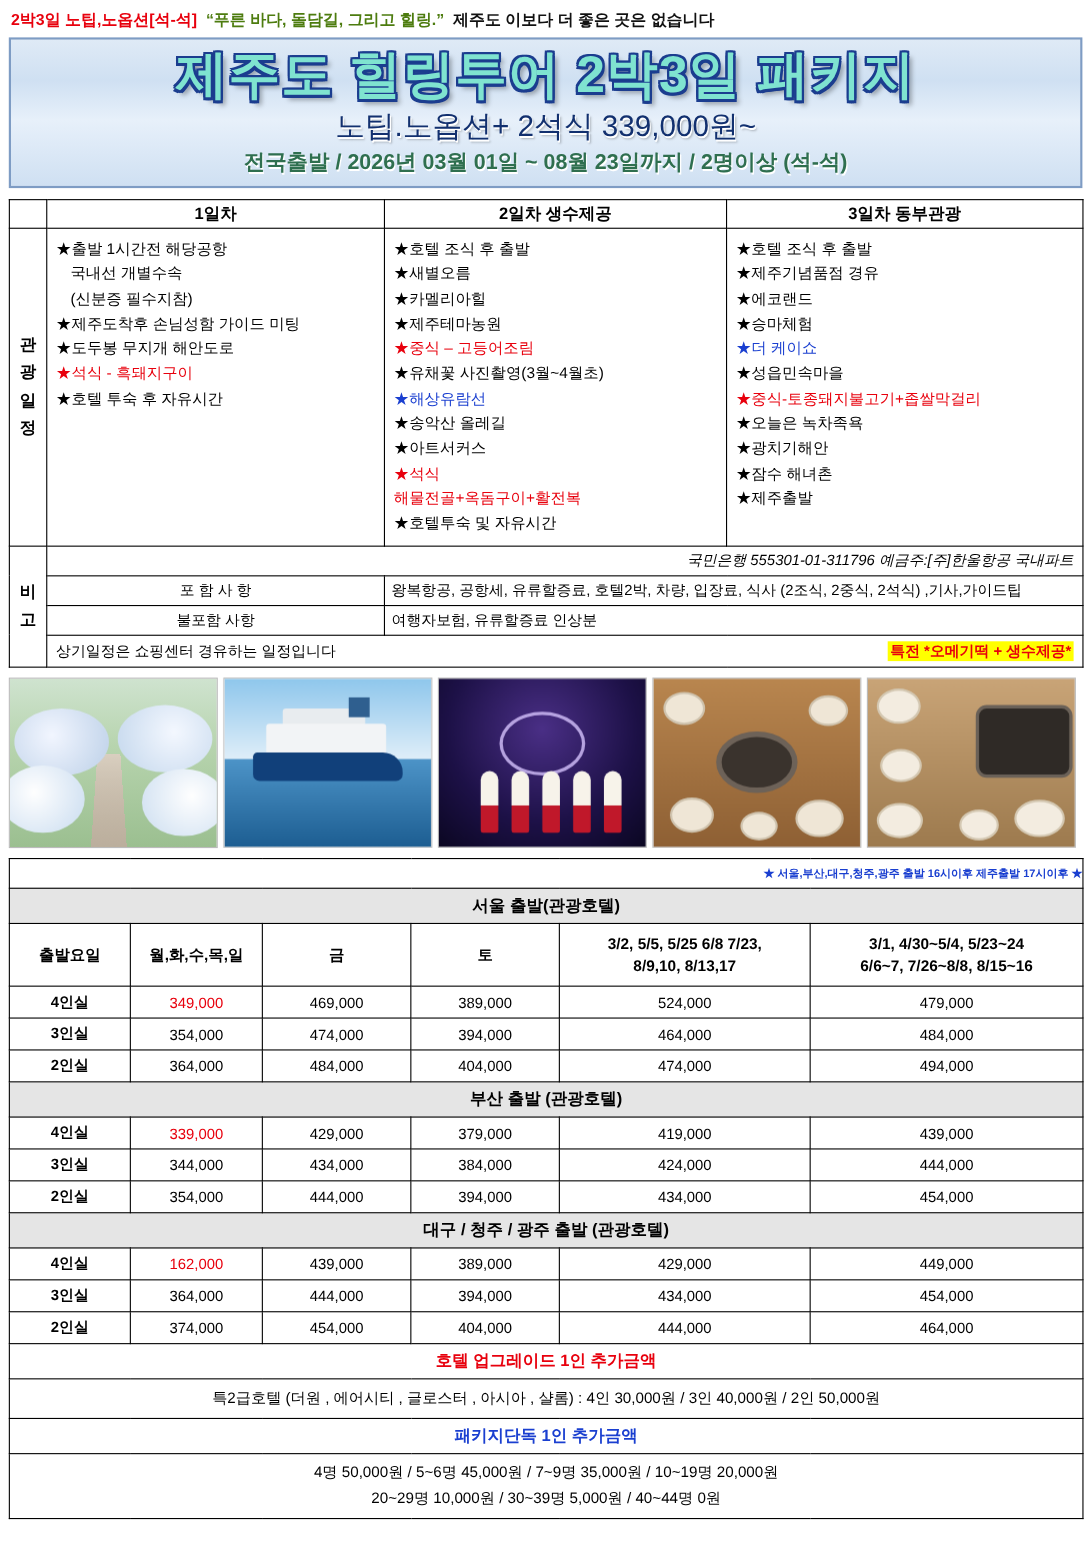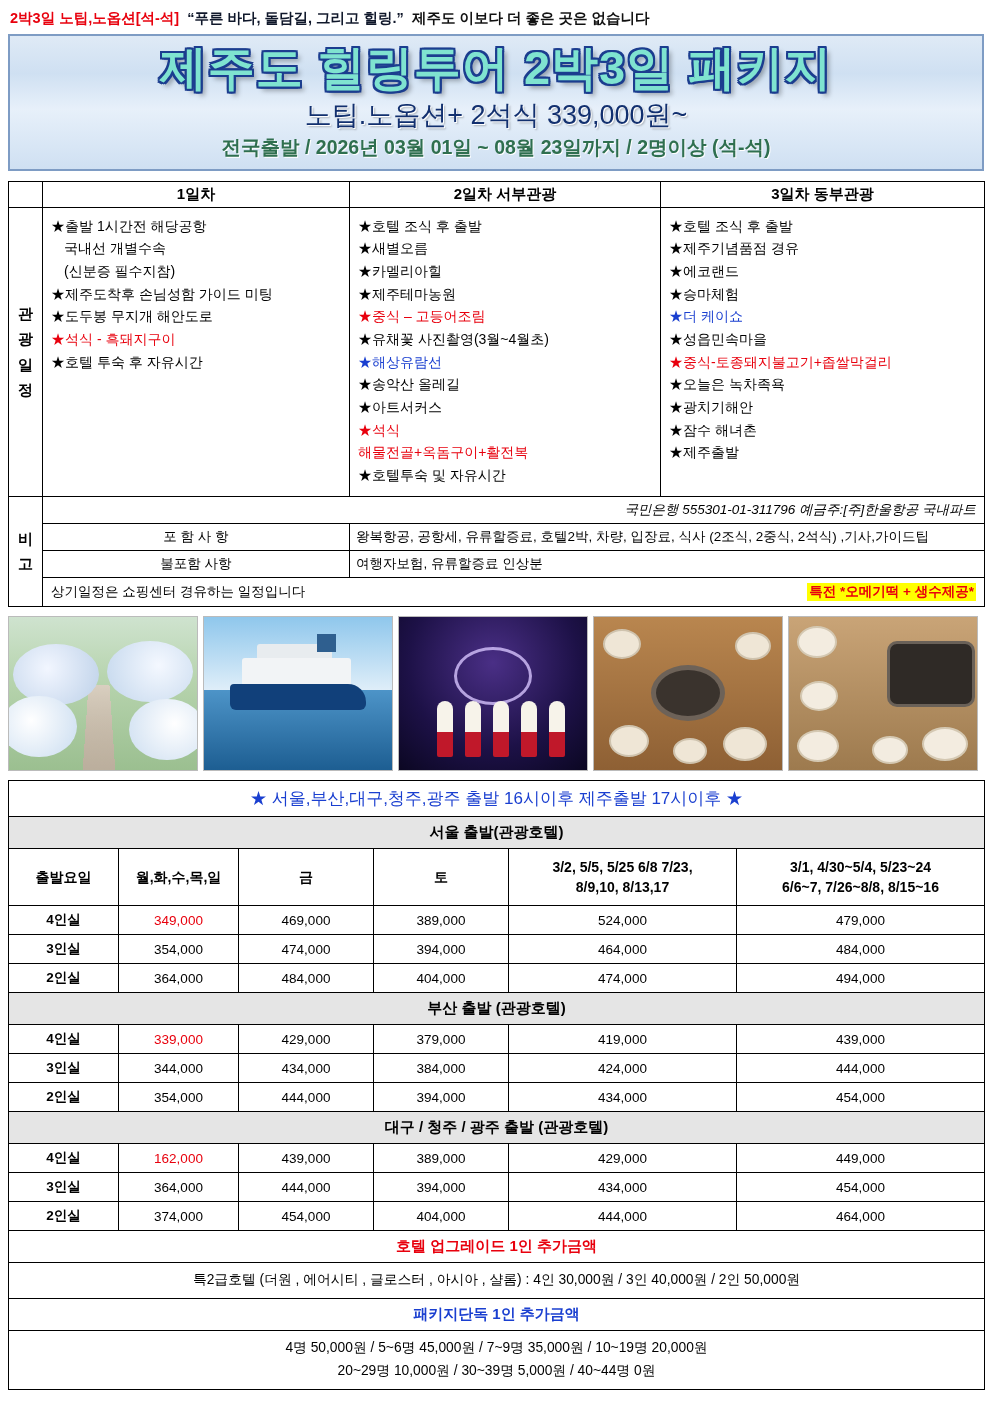--- a/index.html
+++ b/index.html
@@ -12,21 +12,21 @@
   }
   .page { width:992px; padding: 0 0 10px 0; }
 
   
   .tagline {
     display:flex; align-items:center; gap:8px;
     padding: 9px 8px 6px 10px;
     font-size: 14.5px; font-weight: bold; white-space: nowrap;
   }
   .tag-red { color:#e8000d; }
-  .tag-blue { color:#0f172a; }
+  .tag-blue { color:#4d7c0f; }
   .tag-dark { color:#111; }
 
   
   .banner {
     margin: 0 8px;
     border: 2px solid #7e9cc4;
     background: linear-gradient(180deg,#dfeaf6 0%, #cfe0f2 28%, #e7f0fa 55%, #cfe0f2 100%);
     padding: 6px 0 8px 0;
     text-align:center;
     position: relative;
@@ -109,21 +109,21 @@
   .p4 .bowl { position:absolute; border-radius:50%; background:#efe6d6; border:2px solid #cfc3ae; }
   
   .p5 { background: linear-gradient(180deg,#c9a477 0%, #9d7a4e 100%); }
   .p5 .pot { position:absolute; left:52%; top:16%; width:88px;height:66px;border-radius:10px;background:#2f2a26;border:3px solid #6a6158;}
   .p5 .bowl { position:absolute; border-radius:50%; background:#f3ece0; border:2px solid #d4c8b2; }
 
   
   .ptable { width:976px; margin: 9px 8px 0 8px; table-layout: fixed; }
   .ptable td, .ptable th { border:1px solid #000; }
   .depnote {
-    text-align:center; font-weight:normal; font-size:17px; color:#1a3fd0;
+    text-align:right; font-weight:bold; font-size:10px; color:#1a3fd0;
     padding:6px 0; background:#fff;
   }
   .sect {
     text-align:center; font-weight:bold; font-size:15px; padding: 6px 0;
     background:#e5e5e5;
   }
   .colhead { text-align:center; font-weight:bold; font-size:14px; padding:8px 2px; background:#fff; line-height:1.45; }
   .rowlabel { text-align:center; font-weight:bold; font-size:13.5px; padding:5px 0;margin-left:40px; }
   .num { text-align:center; font-size:13.5px; padding:5px 0; }
   .num.hi { color:#e8000d; }
@@ -152,21 +152,21 @@
     <colgroup>
       <col style="width:34px">
         <col style="width:307px">
         <col style="width:311px">
         <col style="width:324px">
     </colgroup>
     <tbody>
         <tr>
       <td style="border-bottom:1px solid #000;"></td>
       <td class="dayhead">1일차</td>
-      <td class="dayhead">2일차 서부관광</td>
+      <td class="dayhead">2일차 생수제공</td>
       <td class="dayhead">3일차 동부관광</td>
     </tr>
     <tr>
       <td class="vhead">
         <div>관</div>
             <div>광</div>
             <div>일</div>
             <div>정</div>
       </td>
       <td class="cell">

